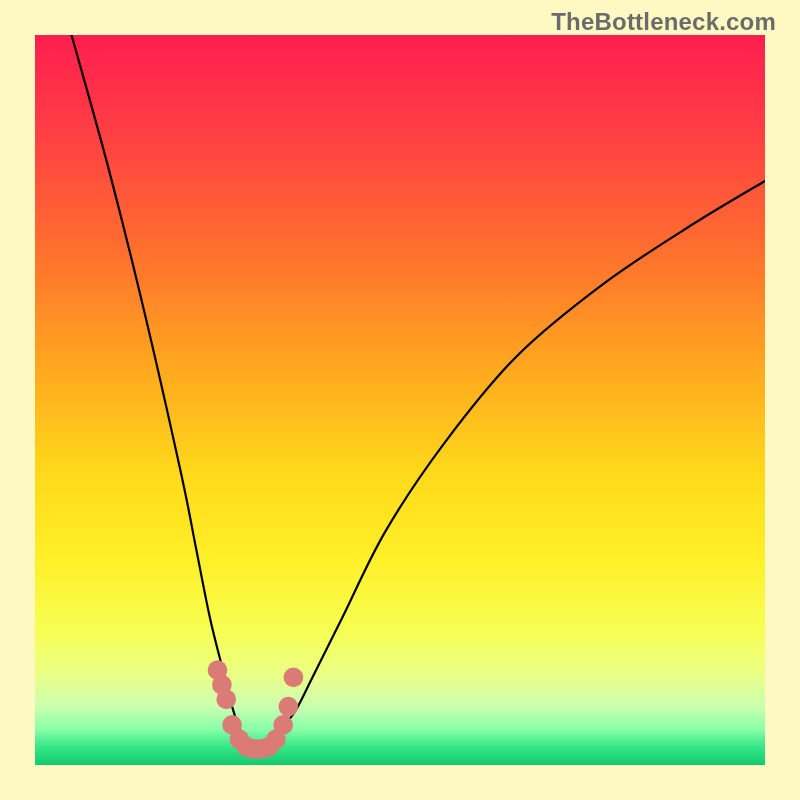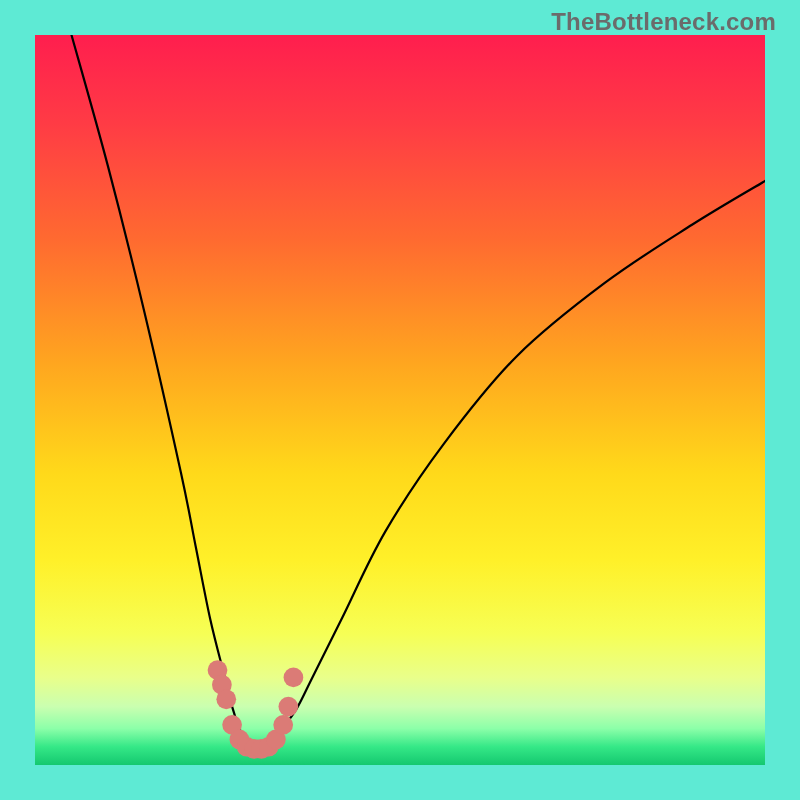--- a/index.html
+++ b/index.html
@@ -10,21 +10,21 @@
     background: #000;
     overflow: hidden;
     font-family: Arial, Helvetica, sans-serif;
   }
   .frame {
     position: absolute;
     top: 0;
     left: 0;
     width: 800px;
     height: 800px;
-    background: #5eead4;
+    background: #fef9c3;
   }
   .plot-area {
     position: absolute;
     top: 35px;
     left: 35px;
     width: 730px;
     height: 730px;
     overflow: hidden;
   }
   .gradient {

